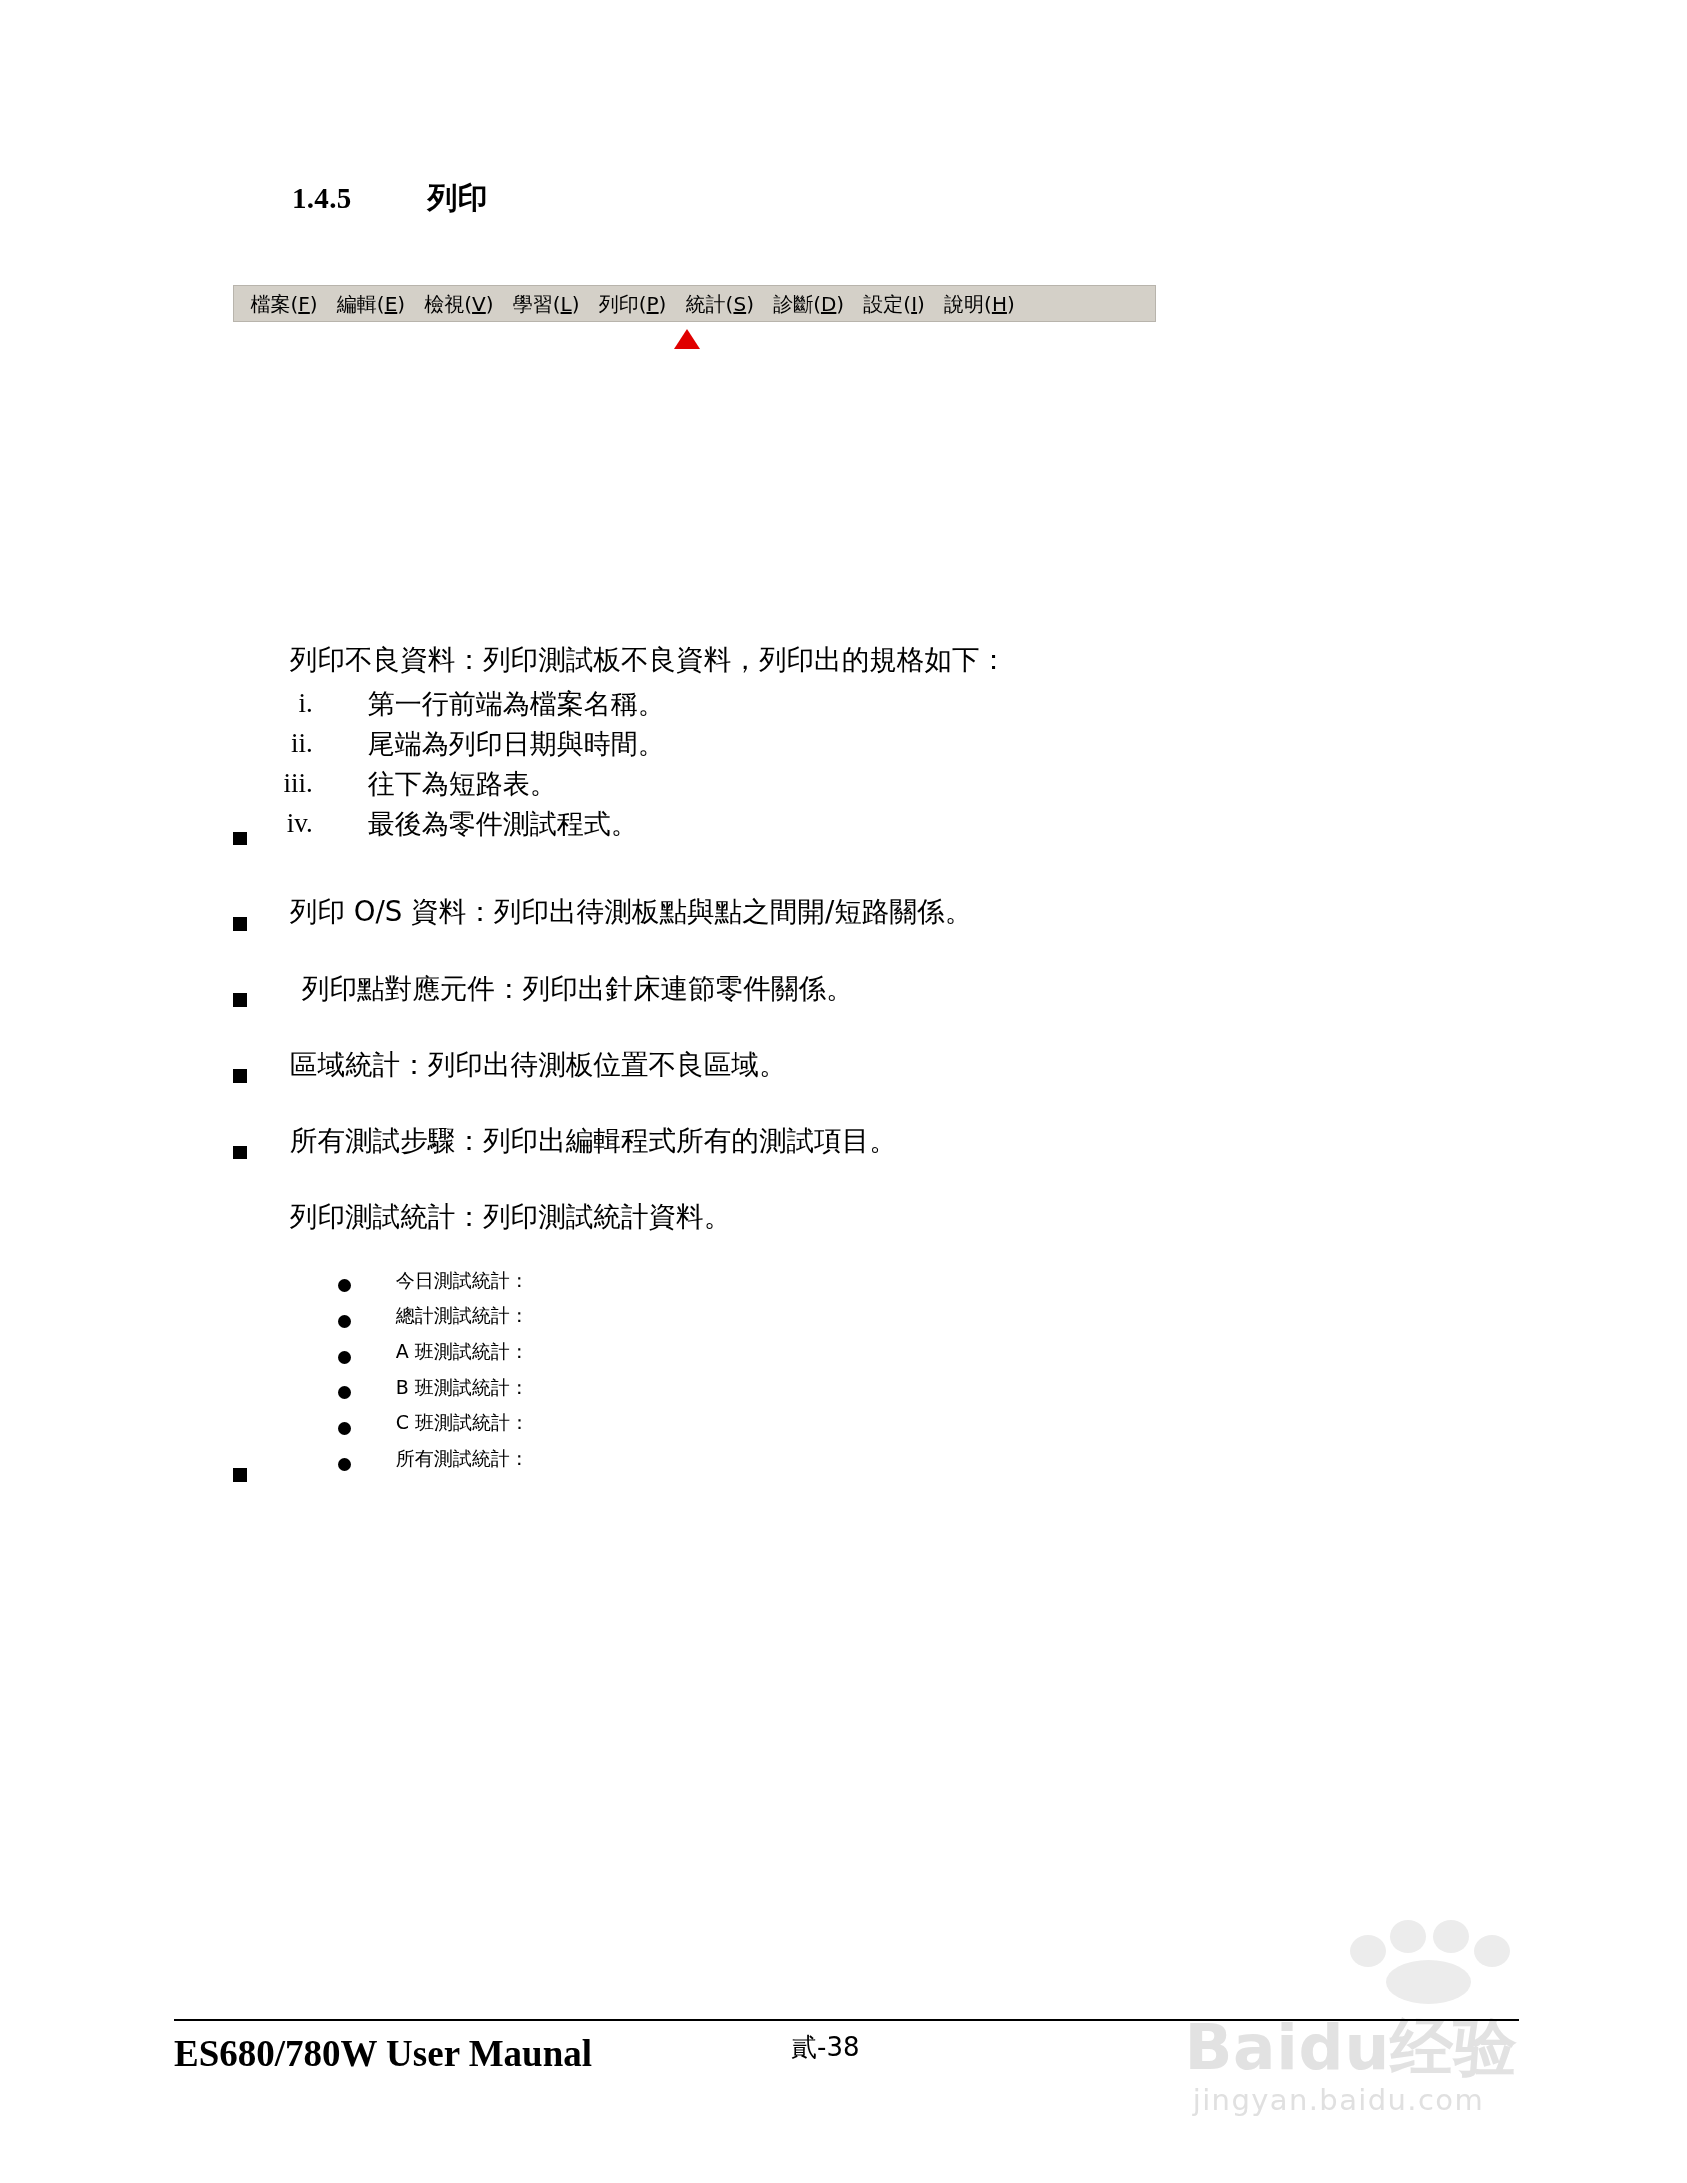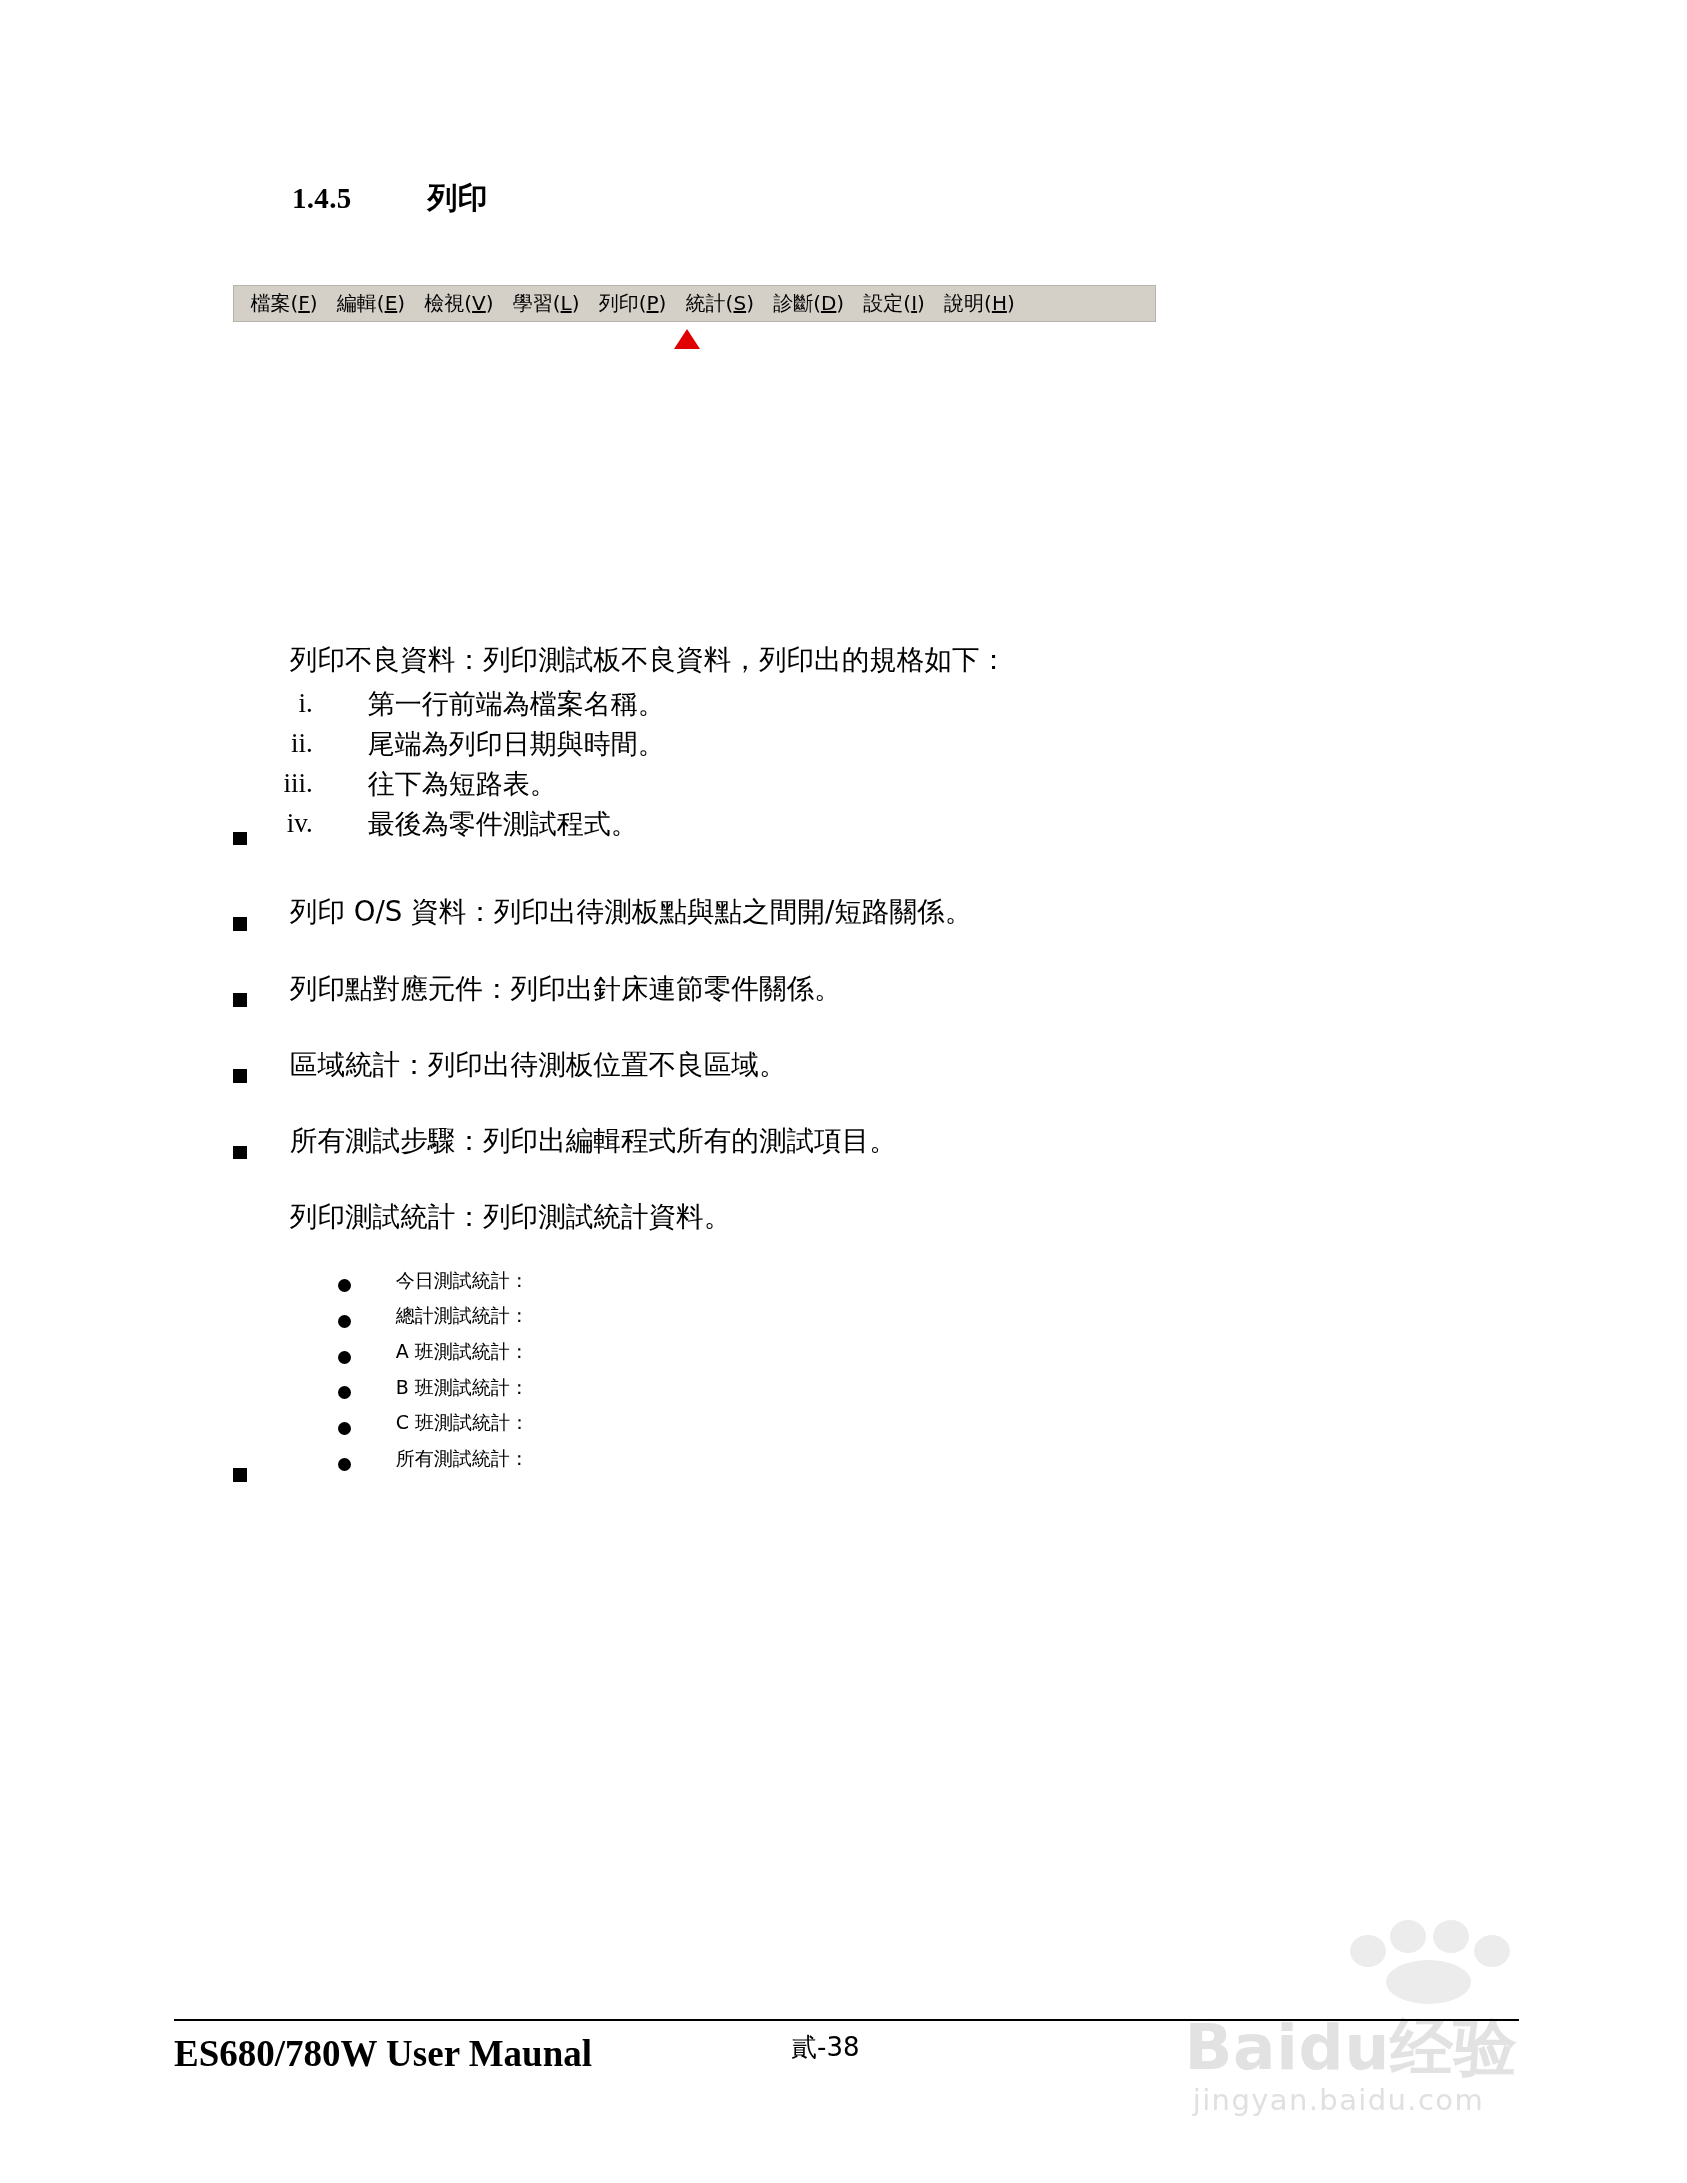--- a/index.html
+++ b/index.html
@@ -61,21 +61,20 @@
   .menuitem {
     font-family: "DejaVu Sans", sans-serif;
     font-size: 20px;
     color: #000;
     padding: 0 9.6px;
     white-space: nowrap;
     line-height: 1;
   }
   .menuitem .mn {
     letter-spacing: 0px;
-    font-family: Liberation Mono, monospace;
   }
   .menuitem .key {
     text-decoration: underline;
   }
 
   .arrow-marker {
     position: absolute;
     left: 674px;
     top: 329px;
     width: 0;
@@ -303,21 +302,21 @@
           </li>
         </ul>
       </div>
     </div>
 
     <div class="bullet-row" style="margin-top:48px;">
       <div class="sq"></div>
       <div class="bullet-text">列印 O/S 資料：列印出待測板點與點之間開/短路關係。</div>
     </div>
 
-    <div class="bullet-row" style="margin-top:37px;">
+    <div class="bullet-row" style="margin-top:37px;gap:12px;">
       <div class="sq"></div>
       <div class="bullet-text">列印點對應元件：列印出針床連節零件關係。</div>
     </div>
 
     <div class="bullet-row" style="margin-top:37px;">
       <div class="sq"></div>
       <div class="bullet-text">區域統計：列印出待測板位置不良區域。</div>
     </div>
 
     <div class="bullet-row" style="margin-top:37px;">

